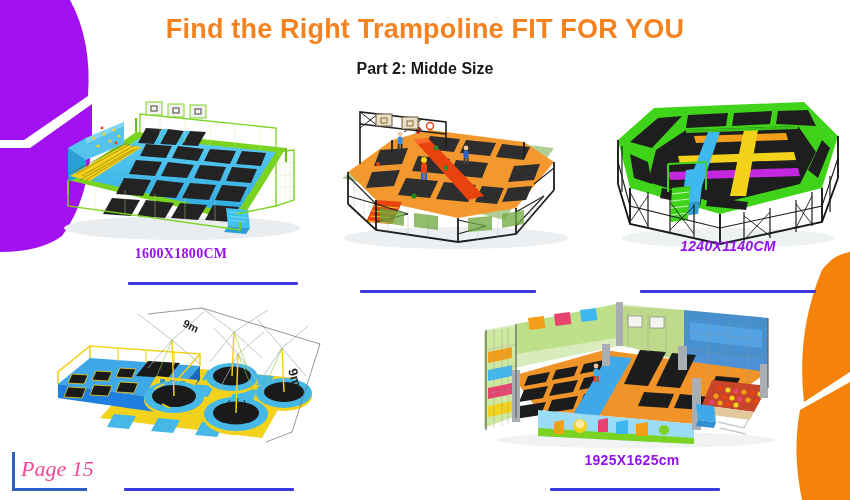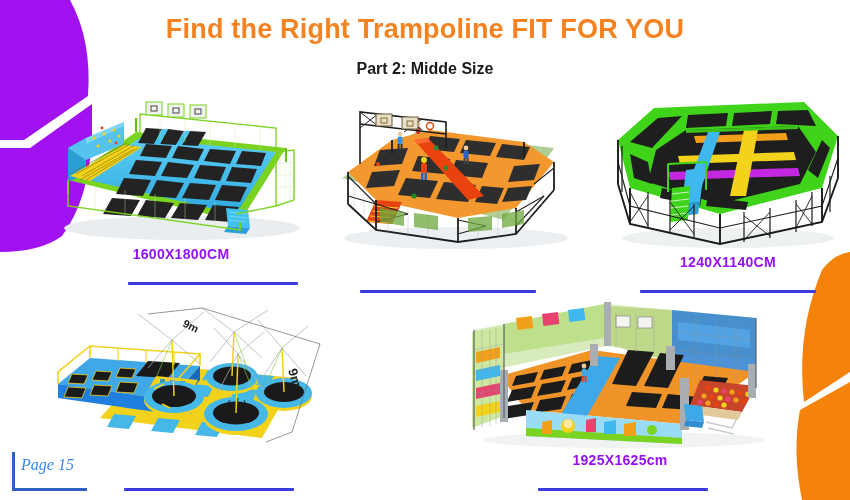--- a/index.html
+++ b/index.html
@@ -33,38 +33,38 @@
     font-size:14px;font-weight:bold;color:#9610F0;
     letter-spacing:.3px;white-space:nowrap;
   }
   .rule{position:absolute;height:3px;background:#3A3ADF;border-radius:1px;}
 
   
   #card1{left:50px;top:88px;width:262px;height:200px;}
   #card2{left:318px;top:92px;width:262px;height:196px;}
   #card3{left:608px;top:92px;width:240px;height:196px;}
   #card4{left:52px;top:292px;width:336px;height:186px;}
-  #card5{left:456px;top:292px;width:328px;height:186px;}
-
-  #cap1{top:158px;} #rule1{left:78px;width:170px;top:194px;}
+  #card5{left:468px;top:292px;width:328px;height:186px;}
+
+  #cap1{top:158px;font-family:Liberation Serif, serif;} #rule1{left:78px;width:170px;top:194px;}
   #cap2{top:162px;} #rule2{left:42px;width:176px;top:198px;}
-  #cap3{top:162px;} #rule3{left:32px;width:176px;top:198px;}
+  #cap3{top:146px;font-style:italic;} #rule3{left:32px;width:176px;top:198px;}
   #cap4{top:160px;} #rule4{left:72px;width:170px;top:196px;}
   #cap5{top:160px;} #rule5{left:82px;width:170px;top:196px;}
 
   
   .pagebox{position:absolute;left:12px;top:452px;width:84px;height:40px;}
   .pagebox .bracket{
     position:absolute;left:0;top:0;width:72px;height:36px;
     border-left:3px solid #2F5EC4;border-bottom:3px solid #2F5EC4;
   }
   .pagebox .pagetxt{
     position:absolute;left:9px;top:4px;
     font-family:"Liberation Serif", serif;
-    font-style:italic;font-size:16px;color:#3b82f6;white-space:nowrap;
+    font-style:italic;font-size:22px;color:#ec4899;white-space:nowrap;
   }
 </style>
 </head>
 <body>
 
 <div class="stage">
 
   <svg class="deco-left" viewBox="0 0 92 252">
     <path d="M0,0 L70,0 Q92,40 88,96 L24,140 L0,140 Z" fill="#A211F0"></path>
     <path d="M0,148 L30,148 L92,104 Q96,190 62,236 Q40,252 0,252 Z" fill="#A211F0"></path>

